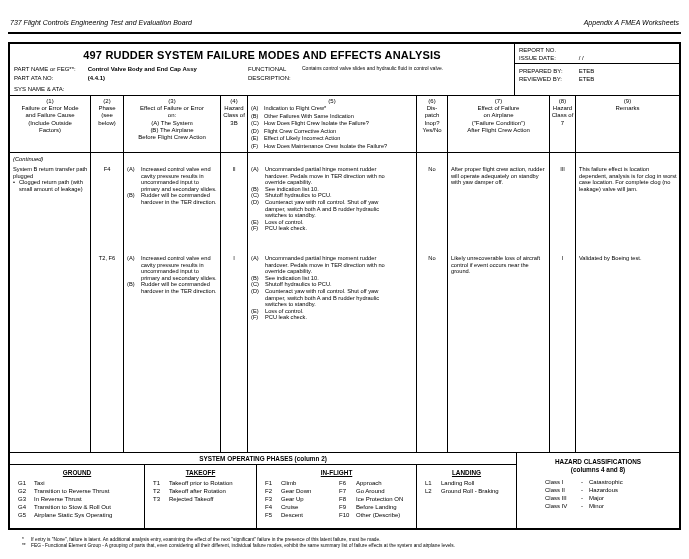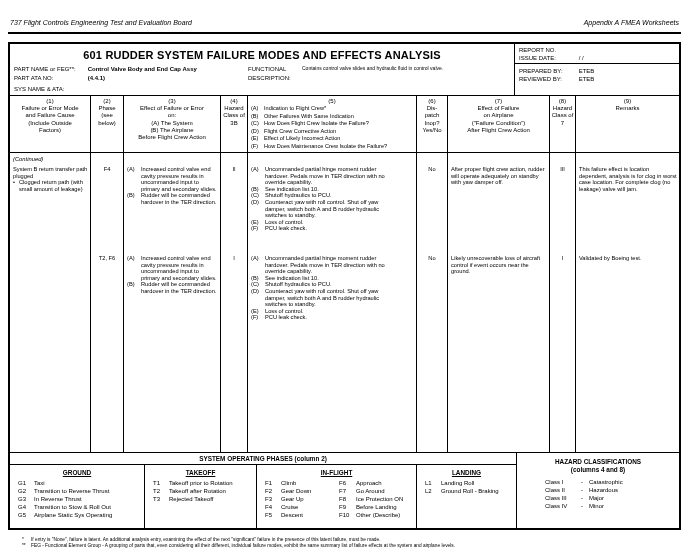--- a/index.html
+++ b/index.html
@@ -99,21 +99,21 @@
 <body>
 
 <div class="ph-left">737 Flight Controls Engineering Test and Evaluation Board</div>
 <div class="ph-right">Appendix A   FMEA Worksheets</div>
 <div class="ph-rule"></div>
 
 <div class="main-table">
 
   <div class="title-row">
     <div class="title-left">
-      <div class="main-title">601 RUDDER SYSTEM FAILURE MODES AND EFFECTS ANALYSIS</div>
+      <div class="main-title">497 RUDDER SYSTEM FAILURE MODES AND EFFECTS ANALYSIS</div>
       <div class="pline p1">
         <span class="plabel">PART NAME or FEG**:</span>
         <span class="pvalue">Control Valve Body and End Cap Assy</span>
       </div>
       <div class="pline p2">
         <span class="plabel">PART ATA NO:</span>
         <span class="pvalue">(4.4.1)</span>
       </div>
       <div class="pline p3">
         <span class="plabel">SYS NAME &amp; ATA:</span>

